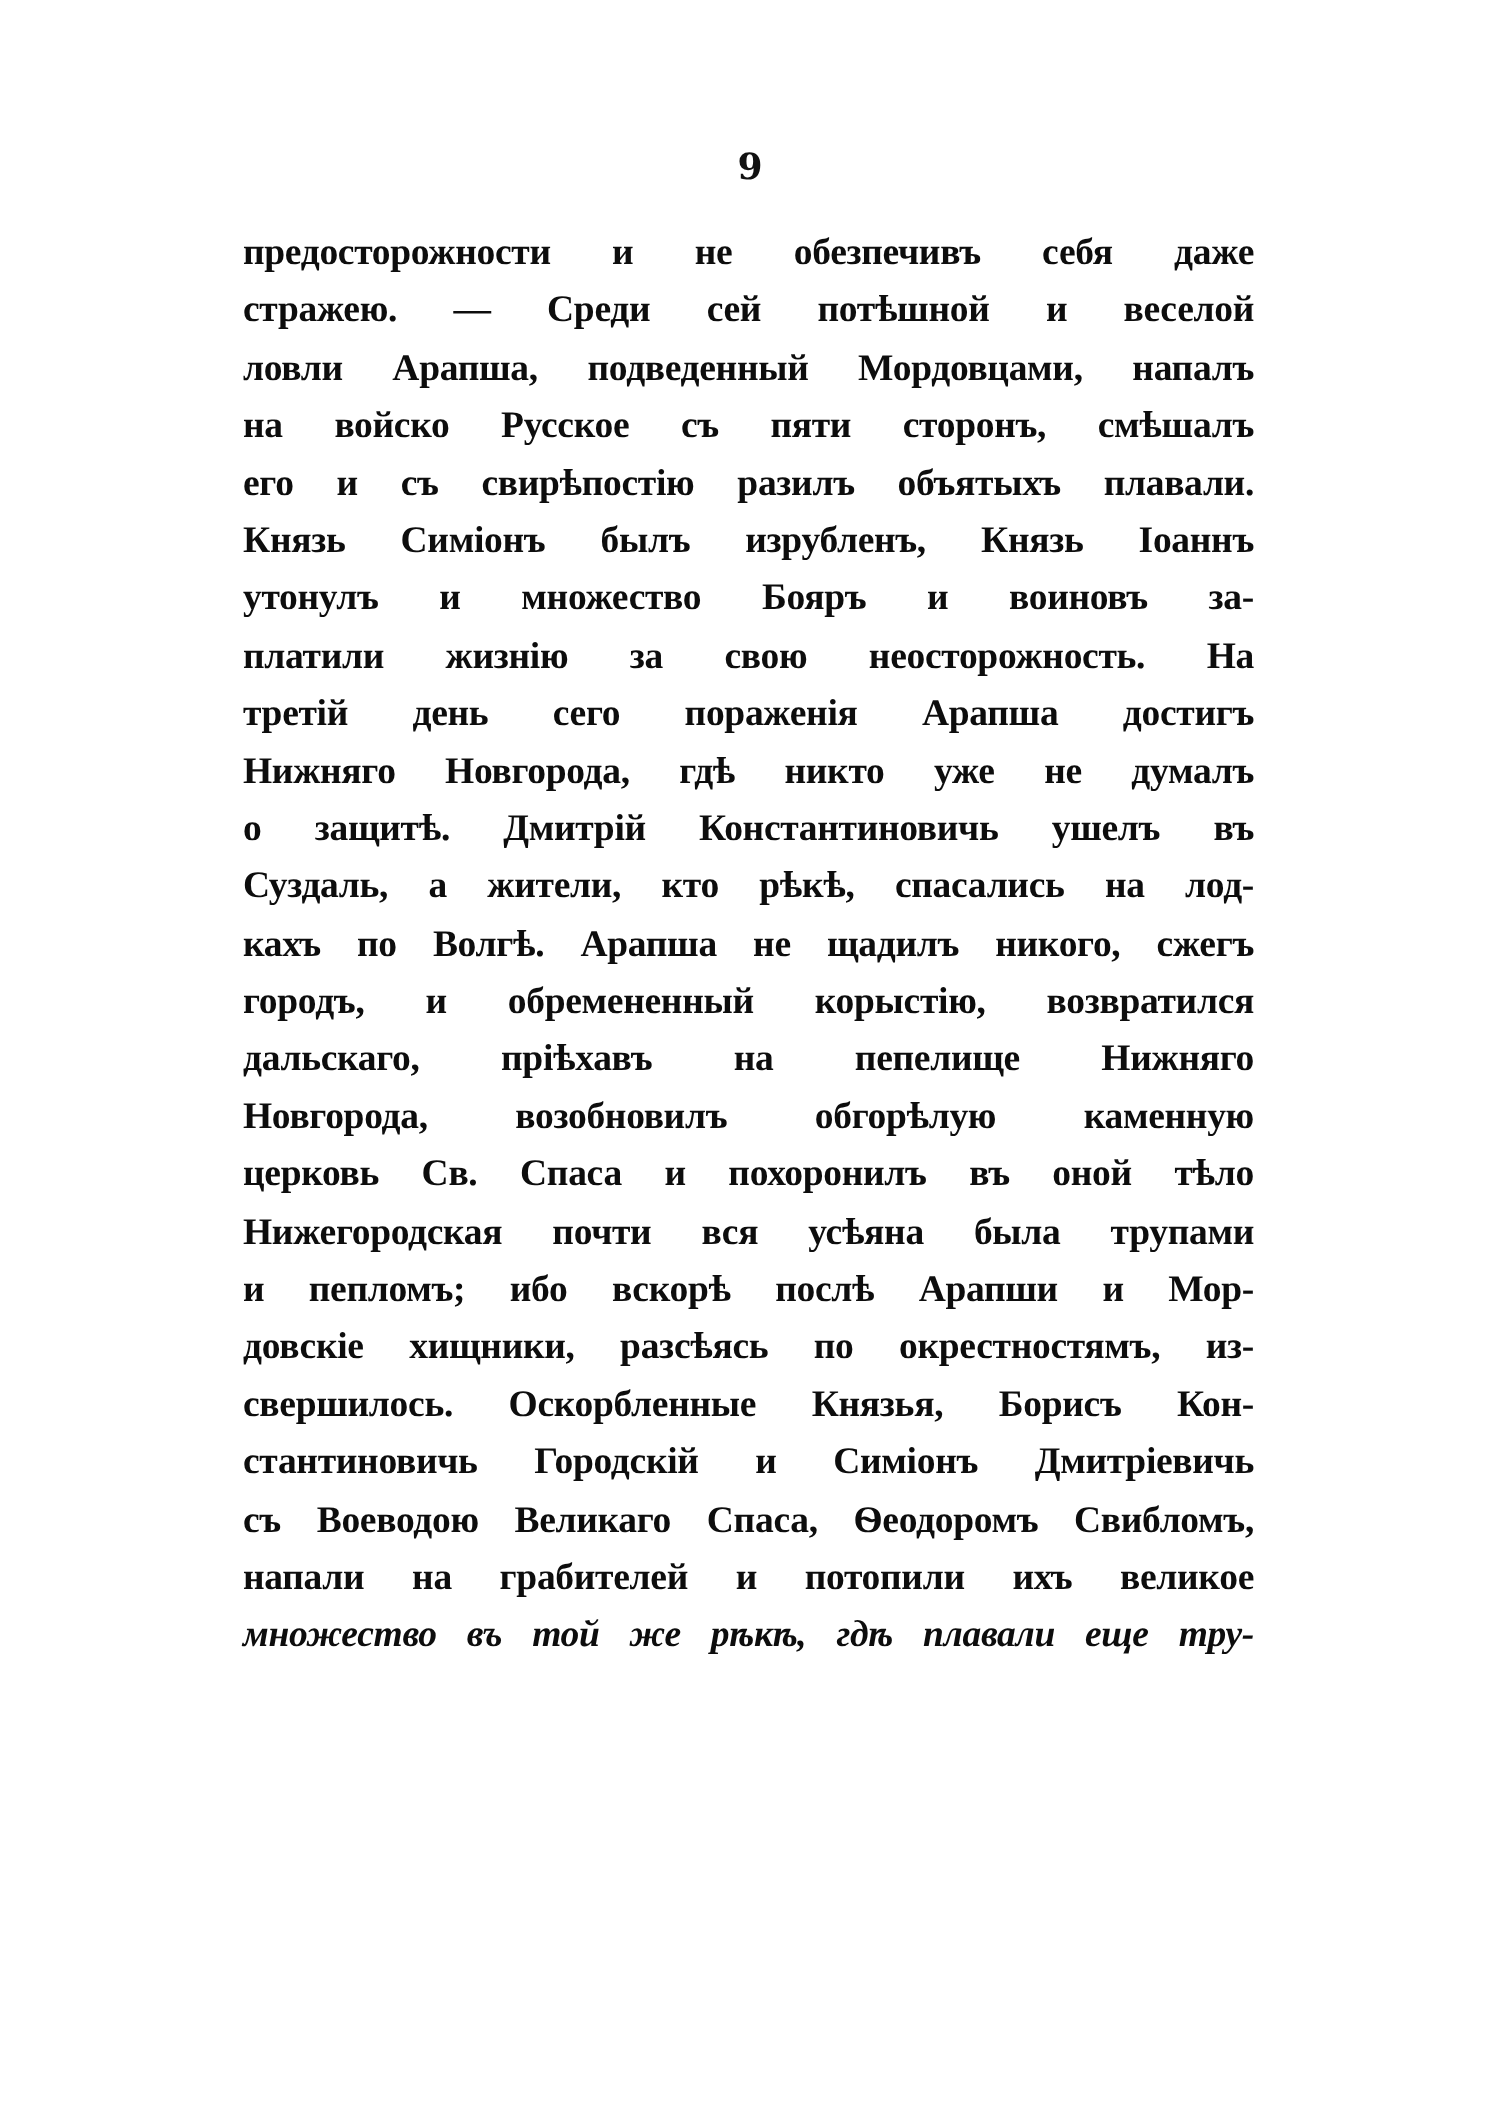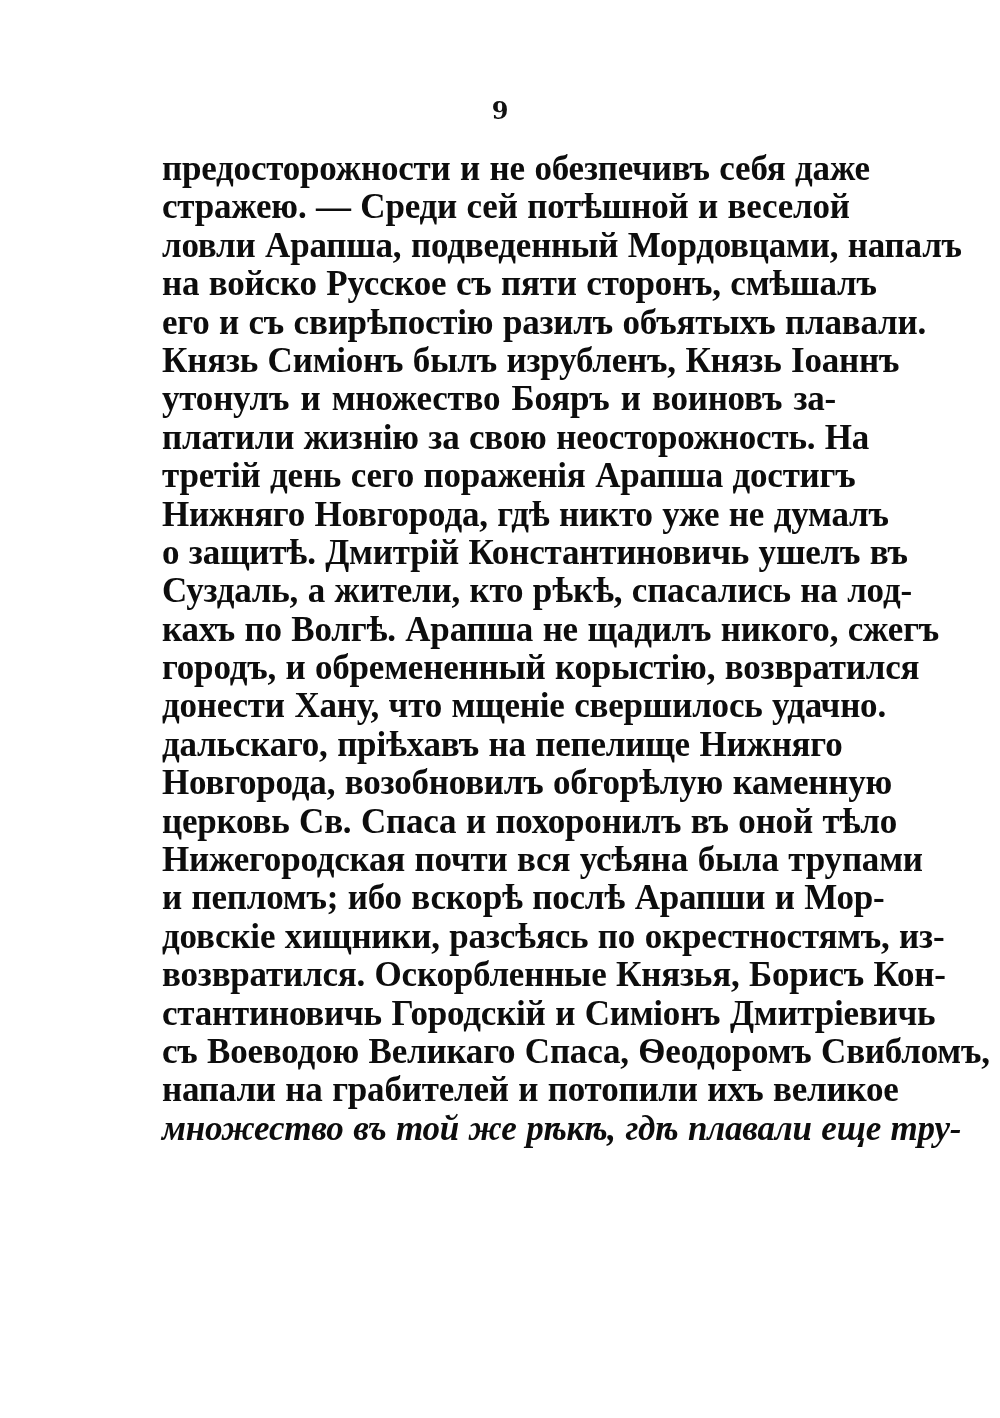--- a/index.html
+++ b/index.html
@@ -36,21 +36,21 @@
     position: absolute;
     left: 162px;
     top: 150px;
     width: 674px;
   }
   .line {
     height: 38.4px;
     line-height: 38.4px;
     font-family: "Liberation Serif", "DejaVu Serif", serif;
     font-weight: bold;
-    font-size: 35px;
+    font-size: 25px;
     color: #0d0d0d;
     text-align: justify;
     text-align-last: justify;
     white-space: nowrap;
     overflow: visible;
     letter-spacing: -0.2px;
     word-spacing: 1px;
   }
   .line.last {
     text-align-last: justify;
@@ -71,26 +71,25 @@
     <div class="line">его и съ свирѣпостію разилъ объятыхъ плавали.</div>
     <div class="line">Князь Симіонъ былъ изрубленъ, Князь Іоаннъ</div>
     <div class="line">утонулъ и множество Бояръ и воиновъ за-</div>
     <div class="line">платили жизнію за свою неосторожность. На</div>
     <div class="line">третій день сего пораженія Арапша достигъ</div>
     <div class="line">Нижняго Новгорода, гдѣ никто уже не думалъ</div>
     <div class="line">о защитѣ. Дмитрій Константиновичь ушелъ въ</div>
     <div class="line">Суздаль, а жители, кто рѣкѣ, спасались на лод-</div>
     <div class="line">кахъ по Волгѣ. Арапша не щадилъ никого, сжегъ</div>
     <div class="line">городъ, и обремененный корыстію, возвратился</div>
-    <div class="line">донести Хану, что мщеніе свершилось удачно.</div>
     <div class="line">дальскаго, пріѣхавъ на пепелище Нижняго</div>
     <div class="line">Новгорода, возобновилъ обгорѣлую каменную</div>
     <div class="line">церковь Св. Спаса и похоронилъ въ оной тѣло</div>
     <div class="line">Нижегородская почти вся усѣяна была трупами</div>
     <div class="line">и пепломъ; ибо вскорѣ послѣ Арапши и Мор-</div>
     <div class="line">довскіе хищники, разсѣясь по окрестностямъ, из-</div>
-    <div class="line">возвратился. Оскорбленные Князья, Борисъ Кон-</div>
+    <div class="line">свершилось. Оскорбленные Князья, Борисъ Кон-</div>
     <div class="line">стантиновичь Городскій и Симіонъ Дмитріевичь</div>
     <div class="line">съ Воеводою Великаго Спаса, Ѳеодоромъ Свибломъ,</div>
     <div class="line">напали на грабителей и потопили ихъ великое</div>
     <div class="line last">множество въ той же рѣкѣ, гдѣ плавали еще тру-</div>
   </div>
 </div>
 
 </body></html>

